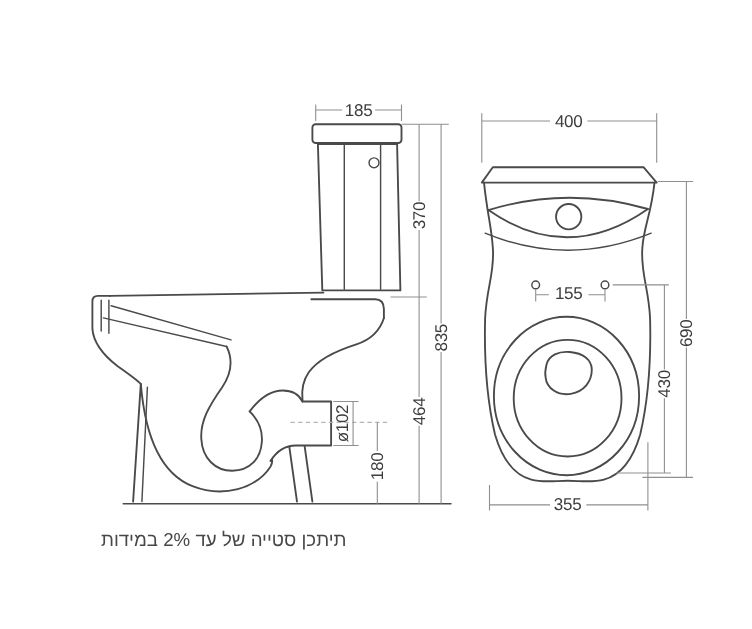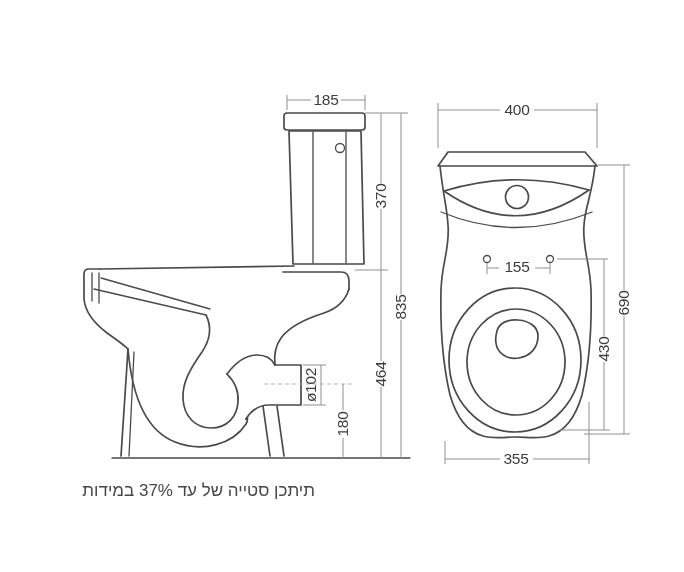--- a/index.html
+++ b/index.html
@@ -140,14 +140,14 @@
         <text class="dimtext" x="624" y="303" text-anchor="middle" dy="0.35em" transform="rotate(-90 624 303)">690</text>
       </g>
 
       <g>
         <path class="dim" d="M 445,441 L 445,464 M 589,402 L 589,464 M 445,459 L 500,459 M 533,459 L 589,459"></path>
         <text class="dimtext" x="516" y="464" text-anchor="middle">355</text>
       </g>
     </g>
   </svg>
 
-  <div class="note">תיתכן סטייה של עד 37% במידות</div>
+  <div class="note">תיתכן סטייה של עד 2% במידות</div>
 </div>
 
 </body></html>

